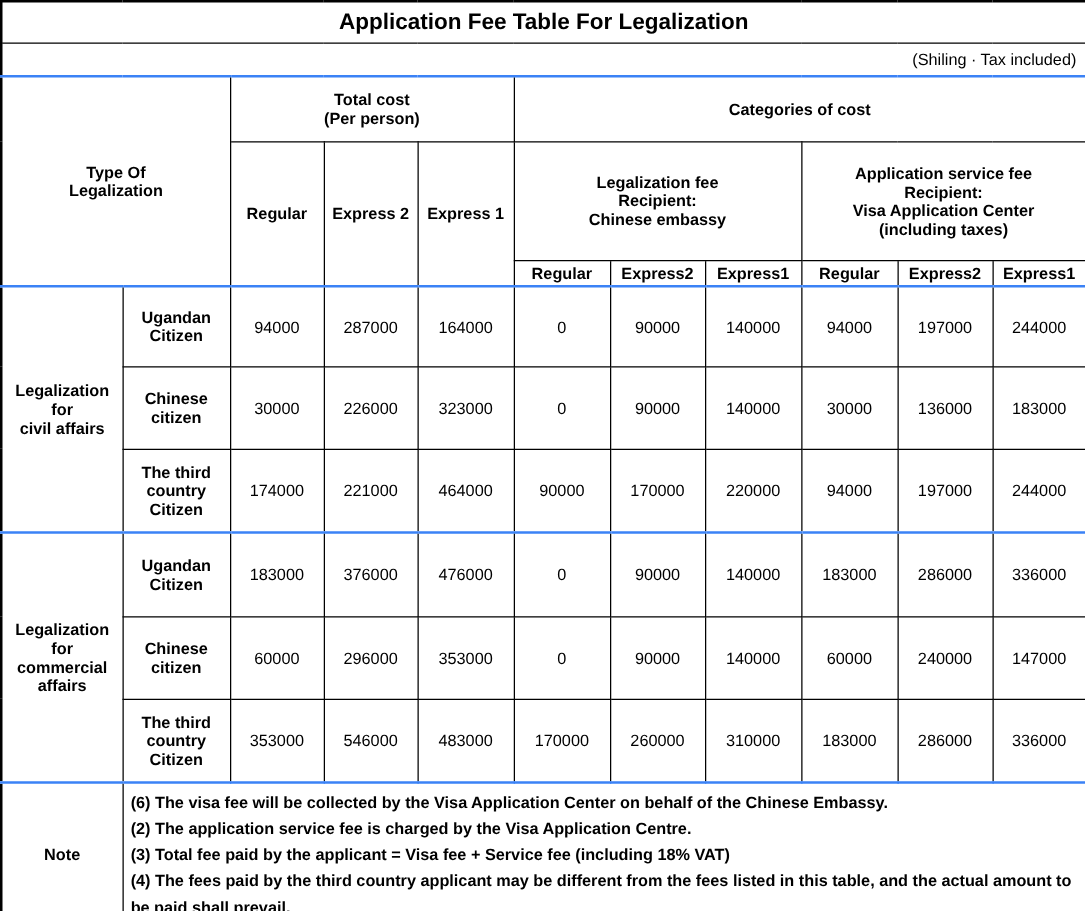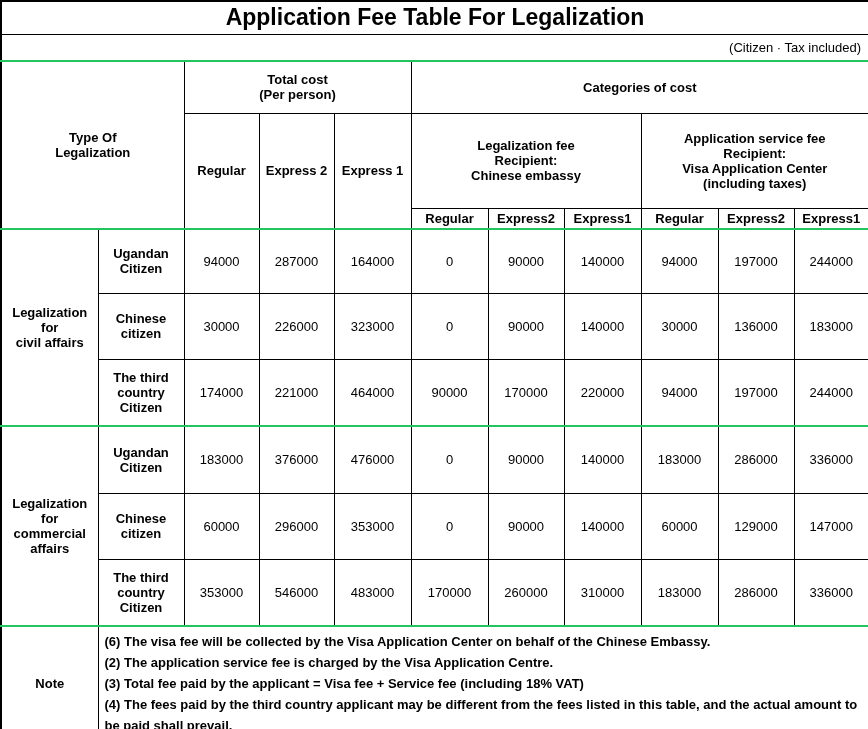--- a/index.html
+++ b/index.html
@@ -16,22 +16,22 @@
   td {
     border: 1px solid #000;
     text-align: center;
     vertical-align: middle;
     padding: 0 2px;
     font-size: 13px;
     white-space: pre-line;
     overflow: hidden;
   }
   td.b { font-weight: bold; }
-  tr.thick-top td { border-top: 2px solid #22c55e; }
-  td.title-cell { font-size: 23px; font-weight: bold; }
+  tr.thick-top td { border-top: 2px solid #3b82f6; }
+  td.title-cell { font-size: 18px; font-weight: bold; }
   td.subtitle-cell { text-align: right; padding-right: 7px; font-weight: normal; }
   td.num { font-weight: normal; }
   td.note-text {
     text-align: left;
     vertical-align: middle;
     padding: 4px 6px;
     font-weight: bold;
     line-height: 21px;
     white-space: normal;
   }
@@ -54,21 +54,21 @@
       <col style="width:76px">
       <col style="width:75px">
   </colgroup>
 
   <tbody>
       <tr style="height:33px">
     <td class="title-cell" colspan="11">Application Fee Table For Legalization</td>
   </tr>
 
   <tr style="height:27px">
-    <td class="subtitle-cell" colspan="11">(Citizen · Tax included)</td>
+    <td class="subtitle-cell" colspan="11">(Shiling · Tax included)</td>
   </tr>
 
   <tr class="thick-top" style="height:52px">
     <td class="b" colspan="2" rowspan="3">Type Of
 Legalization</td>
     <td class="b" colspan="3">Total cost
 (Per person)</td>
     <td class="b" colspan="6">Categories of cost</td>
   </tr>
 
@@ -158,21 +158,21 @@
   <tr style="height:66px">
     <td class="b">Chinese
 citizen</td>
     <td class="num">60000</td>
     <td class="num">296000</td>
     <td class="num">353000</td>
     <td class="num">0</td>
     <td class="num">90000</td>
     <td class="num">140000</td>
     <td class="num">60000</td>
-    <td class="num">129000</td>
+    <td class="num">240000</td>
     <td class="num">147000</td>
   </tr>
   <tr style="height:67px">
     <td class="b">The third
 country
 Citizen</td>
     <td class="num">353000</td>
     <td class="num">546000</td>
     <td class="num">483000</td>
     <td class="num">170000</td>

